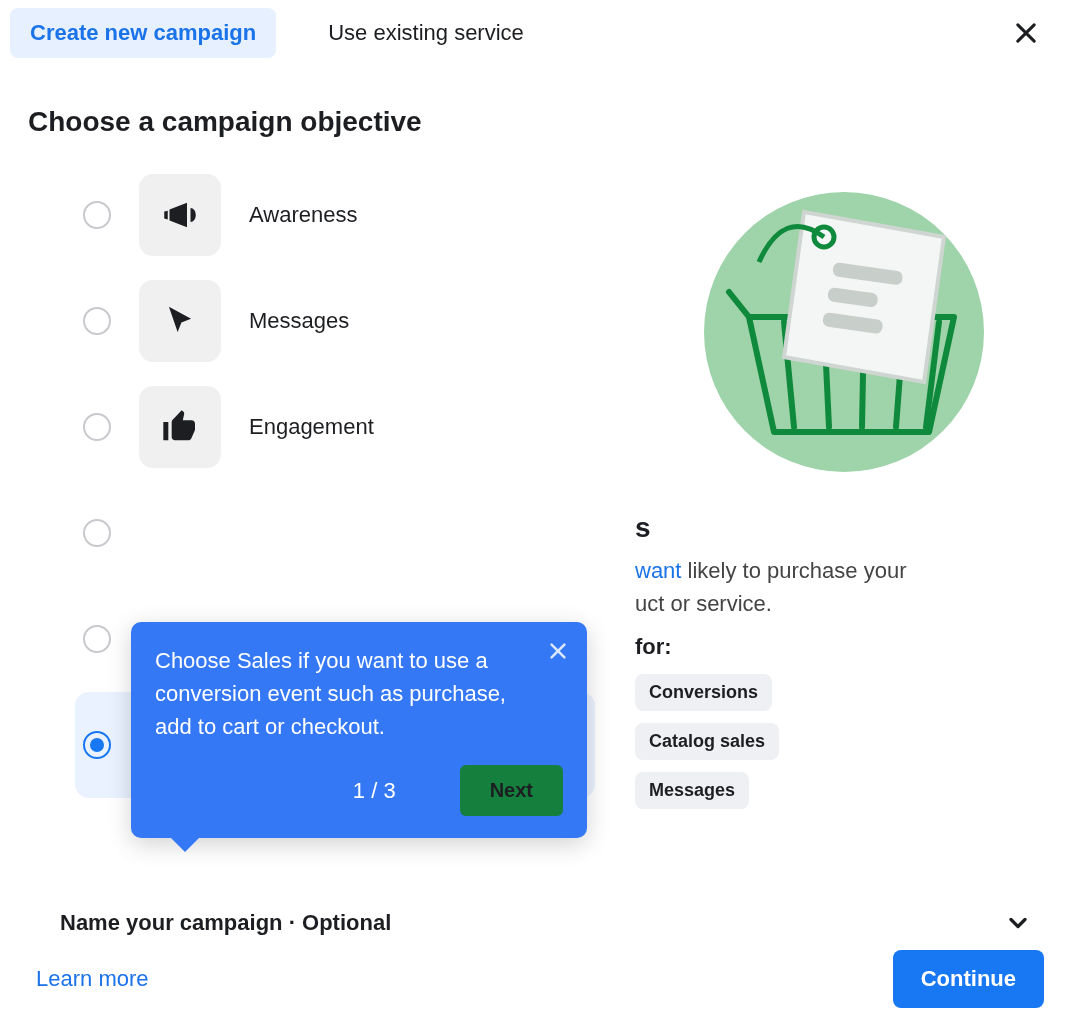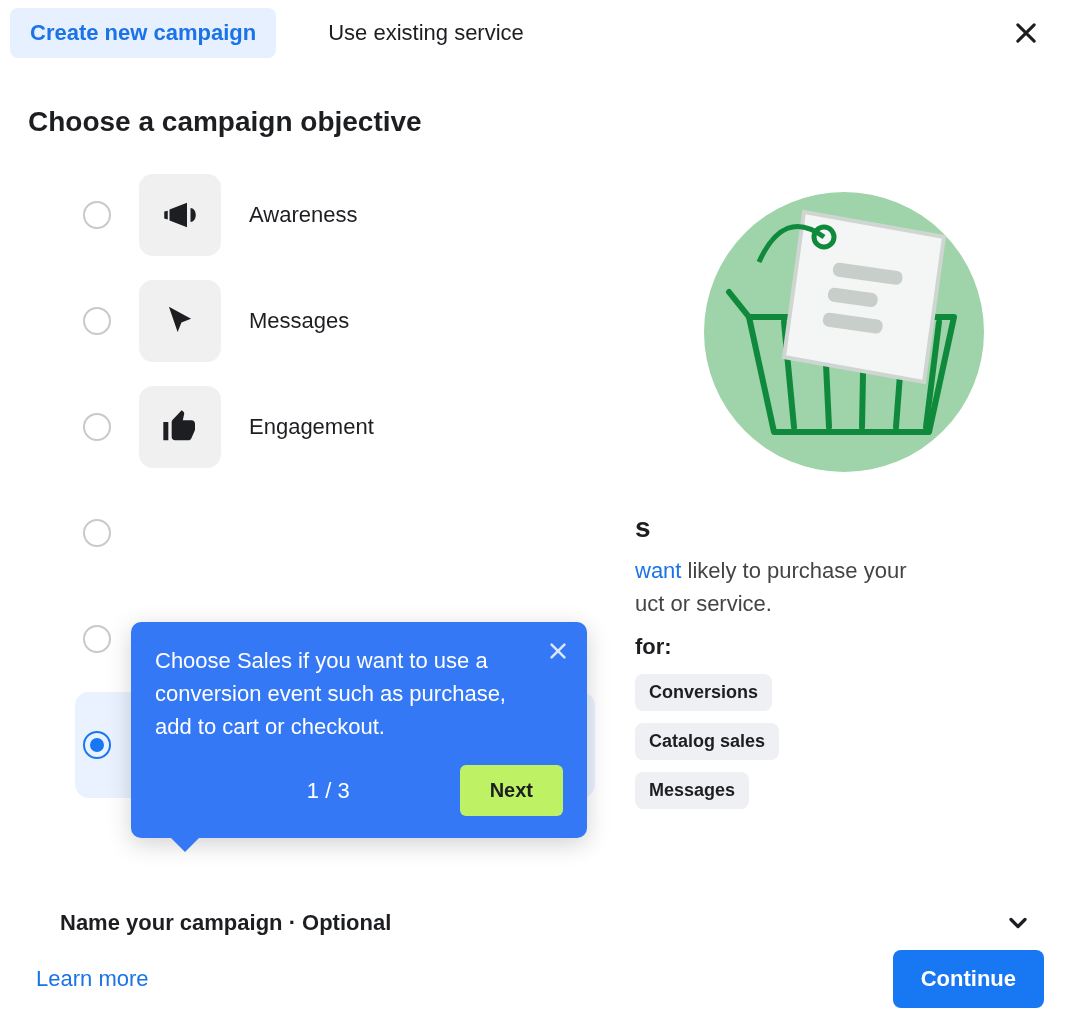--- a/index.html
+++ b/index.html
@@ -147,29 +147,29 @@
     .popover-close {
       position: absolute;
       top: 18px;
       right: 18px;
       cursor: pointer;
     }
     .popover-footer {
       display: flex;
       align-items: center;
       justify-content: flex-end;
-      gap: 110px;
+      gap: 64px;
       margin-top: 22px;
     }
     .popover-step {
       font-size: 22px;
       color: #fff;
     }
     .popover-next {
-      background: #bef264;
+      background: #15803d;
       color: #1c1e21;
       font-weight: 600;
       font-size: 20px;
       border: none;
       padding: 14px 30px;
       border-radius: 6px;
       cursor: pointer;
     }
 
     

